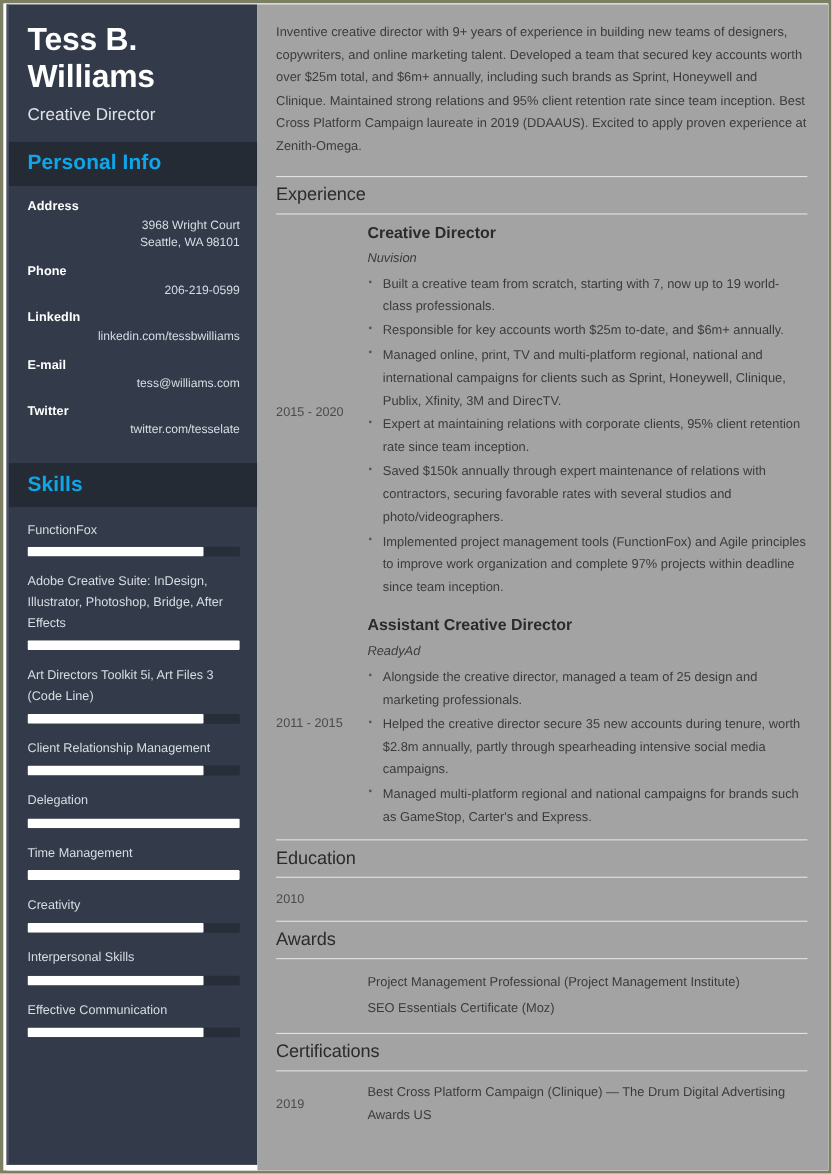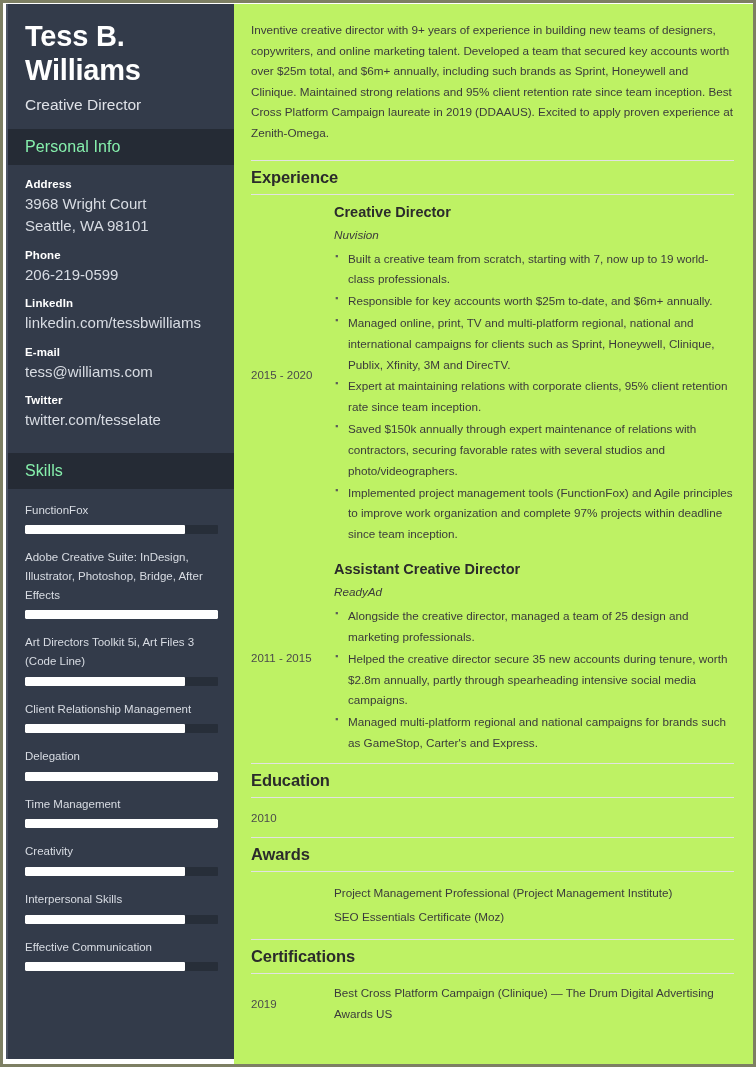--- a/index.html
+++ b/index.html
@@ -61,42 +61,43 @@
     font-size: 15.5px;
     font-weight: normal;
     color: #dfe2e8;
     margin: 0;
     line-height: 1.2;
   }
 
   .side-section-head {
     background: #252b35;
     padding: 9px 16px 9px 17px;
-    font-size: 16px;
-    font-weight: normal;
-    color: #86efac;
+    font-size: 19px;
+    font-weight: bold;
+    color: #0ea5e9;
     letter-spacing: 0.1px;
   }
 
   .side-body {
     padding: 13px 16px 10px 17px;
   }
 
   .info-block { margin-bottom: 11px; }
   .info-label {
     font-size: 11.5px;
     font-weight: bold;
     color: #ffffff;
     margin-bottom: 3px;
     letter-spacing: 0.1px;
   }
   .info-value {
-    font-size: 15px;
+    font-size: 11px;
     color: #d8dce3;
     line-height: 1.5;
+    text-align: right;
   }
 
   .skills-body {
     padding: 12px 16px 16px 17px;
   }
   .skill { margin-bottom: 14px; }
   .skill-name {
     font-size: 11.5px;
     color: #d8dce3;
     line-height: 1.62;
@@ -114,36 +115,36 @@
     left: 0; top: 0; bottom: 0;
     background: #ffffff;
     border-radius: 1px;
   }
 
   
   .main {
     flex: 1;
     padding: 16px 22px 10px 17px;
     box-sizing: border-box;
-    background: #bef264;
+    background: #a3a3a3;
   }
 
   .summary {
     font-size: 11.7px;
     line-height: 1.76;
     color: #3b3b3b;
     margin: 0 0 16px 0;
     text-align: left;
   }
 
   .section { margin-bottom: 2px; }
 
   .section-title {
     font-size: 16.5px;
-    font-weight: bold;
+    font-weight: normal;
     color: #2b2b2b;
     padding: 7px 0 7px 0;
     border-top: 1px solid #e2e2e2;
     border-bottom: 1px solid #e2e2e2;
     letter-spacing: -0.1px;
   }
 
   .entry {
     display: flex;
     align-items: center;

